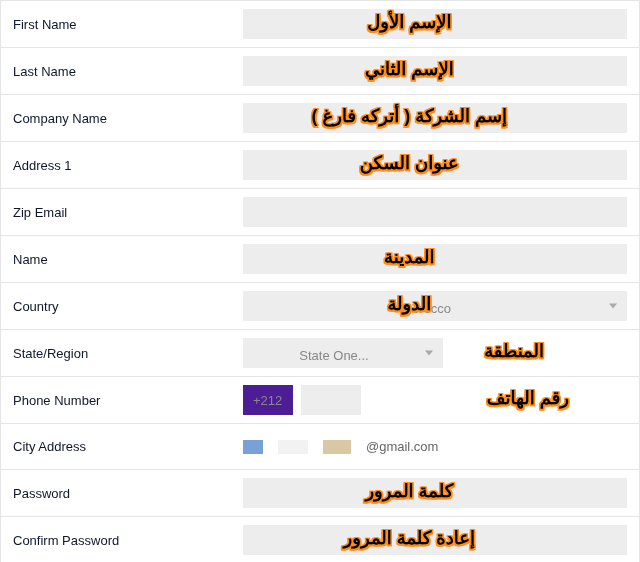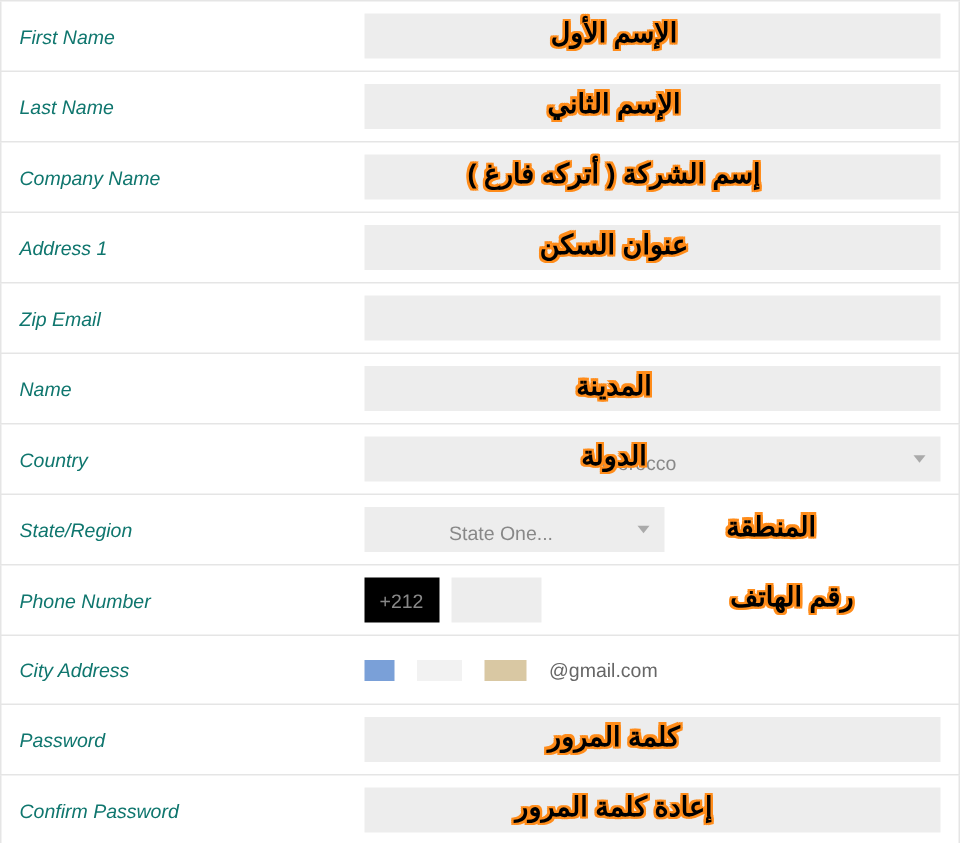--- a/index.html
+++ b/index.html
@@ -17,23 +17,22 @@
       border-bottom: 1px solid #e5e5e5;
       border-left: 1px solid #e5e5e5;
       border-right: 1px solid #e5e5e5;
       min-height: 46px;
       padding: 8px 12px;
       position: relative;
     }
     .label {
       width: 230px;
       flex: 0 0 230px;
-      color: #0f766e;
-      font-size: 13px;
-      font-style: italic;
+      color: #0f172a;
+      font-size: 13px;
     }
     .field-wrap {
       flex: 1;
       display: flex;
       align-items: center;
       gap: 8px;
       position: relative;
     }
     .text-input {
       width: 100%;
@@ -63,21 +62,21 @@
       right: 10px;
       top: 50%;
       transform: translateY(-50%);
       width: 0; height: 0;
       border-left: 4px solid transparent;
       border-right: 4px solid transparent;
       border-top: 5px solid #aaa;
     }
     .prefix-box {
       height: 30px;
-      background: #000000;
+      background: #4c1d95;
       display: flex;
       align-items: center;
       padding: 0 10px;
       font-size: 13px;
       color: #888;
       width: 50px;
       flex: 0 0 50px;
     }
     .phone-input {
       height: 30px;

